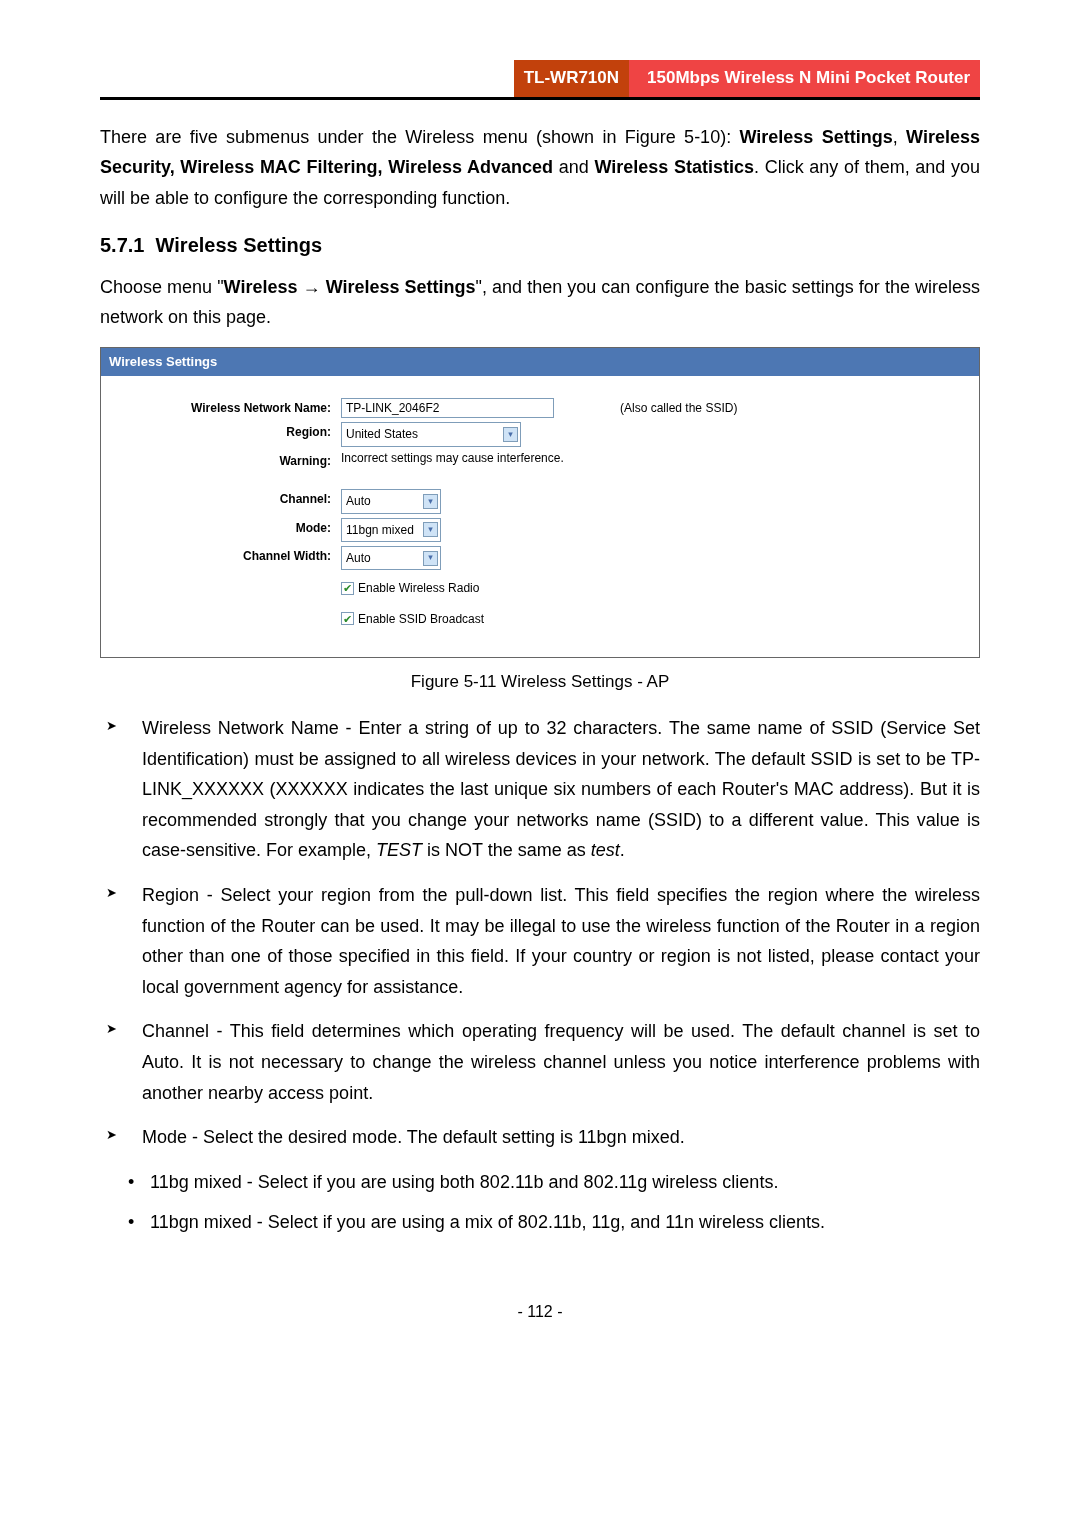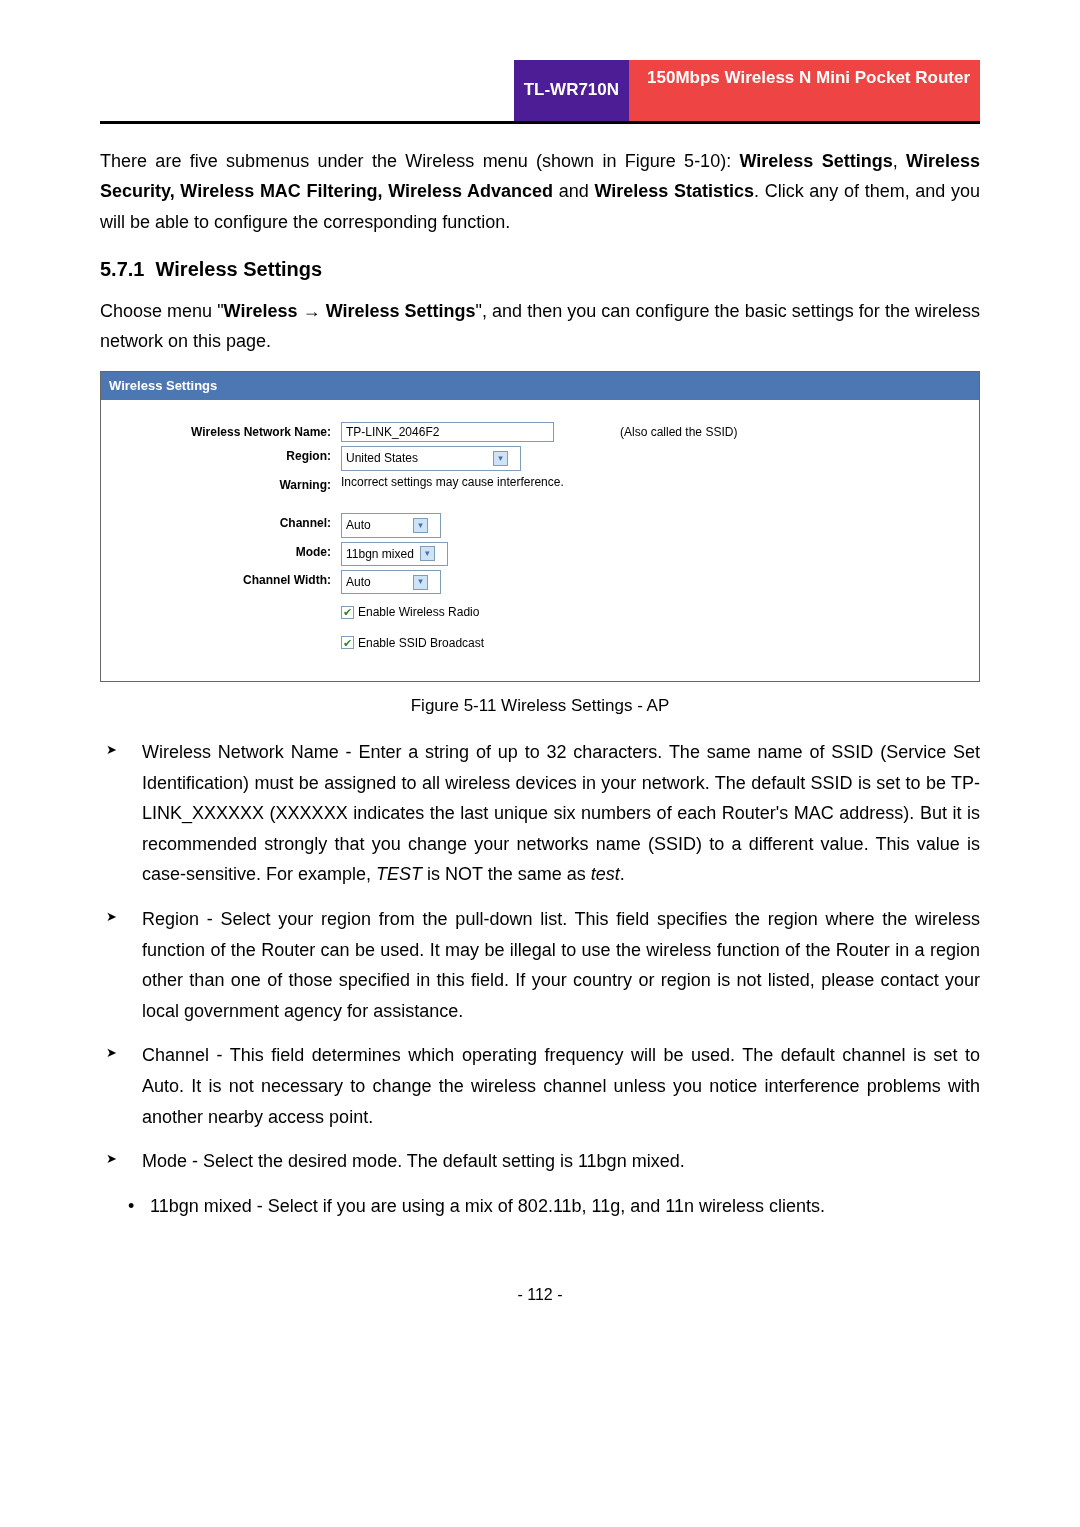--- a/index.html
+++ b/index.html
@@ -16,23 +16,23 @@
   .header-bar {
     border-bottom: 3px solid #000;
     margin-bottom: 22px;
   }
   .header-inner {
     display: flex;
     justify-content: flex-end;
     align-items: center;
   }
   .model-box {
-    background: #4c1d95;
+    background: #c2410c;
     color: #fff;
-    padding: 16px 10px;
+    padding: 4px 10px;
     font-weight: bold;
     font-size: 17px;
   }
   .product-text {
     color: #000;
     font-weight: bold;
     padding: 4px 10px 4px 18px;
     font-size: 17px;
     background:#ef4444;
     color:#fff;
@@ -91,21 +91,21 @@
     width: 213px;
     background:#fff;
   }
   .select {
     border: 1px solid #7f9db9;
     background: #fff;
     font-size: 12px;
     display: inline-flex;
     align-items: center;
     justify-content: space-between;
-    padding: 1px 12px 1px 4px;
+    padding: 1px 2px 1px 4px;
     min-width: 100px;
   }
   .select.wide { min-width: 180px; }
   .sel-arrow {
     background: #cfe3f6;
     border: 1px solid #7f9db9;
     width: 15px;
     height: 15px;
     display: inline-flex;
     align-items: center;
@@ -306,17 +306,20 @@
   <li>
     <span class="bold">Channel - </span><span>This field determines which operating frequency will be used. The default channel is set to </span><span class="bold">Auto</span><span>. It is not necessary to change the wireless channel unless you notice interference problems with another nearby access point.</span>
   </li>
   <li>
     <span class="bold">Mode - </span><span>Select the desired mode. The default setting is 11bgn mixed.</span>
   </li>
 </ul>
 
 <ul class="sub">
   <li>
+    <span class="bold">11bg mixed - </span><span>Select if you are using both 802.11b and 802.11g wireless clients.</span>
+  </li>
+  <li>
     <span class="bold">11bgn mixed - </span><span>Select if you are using a mix of 802.11b, 11g, and 11n wireless clients.</span>
   </li>
 </ul>
 
 <div class="page-num">- 112 -</div>
 
 </body></html>

